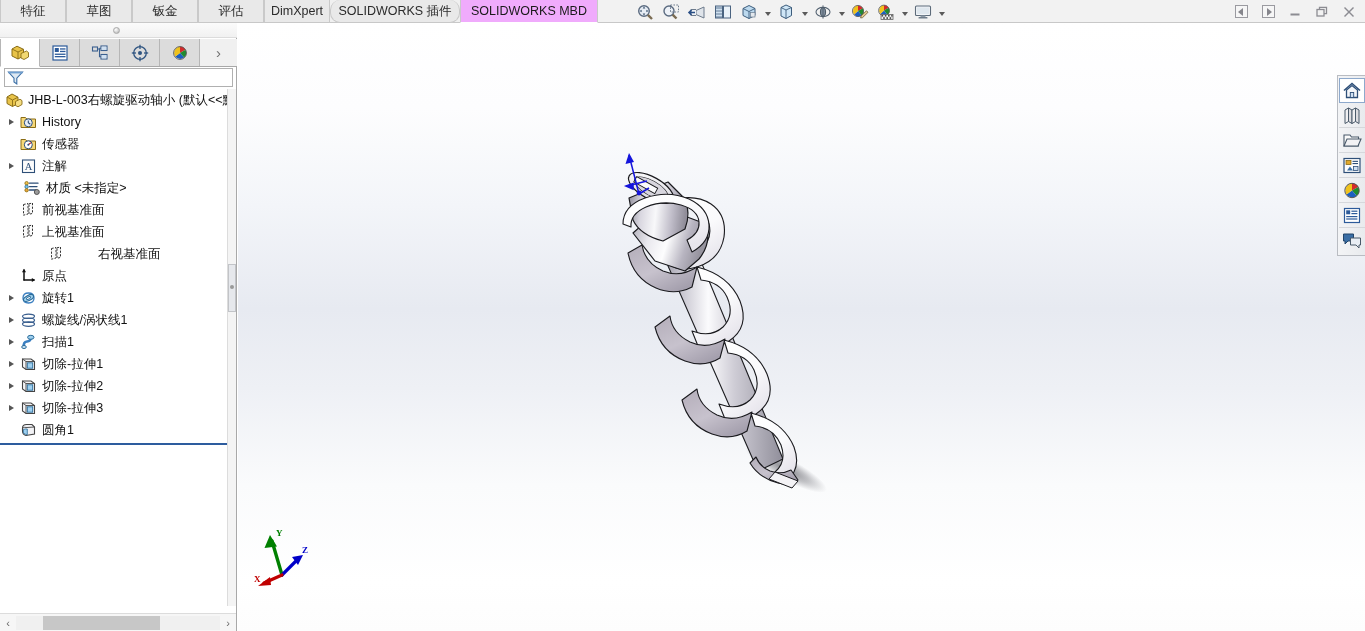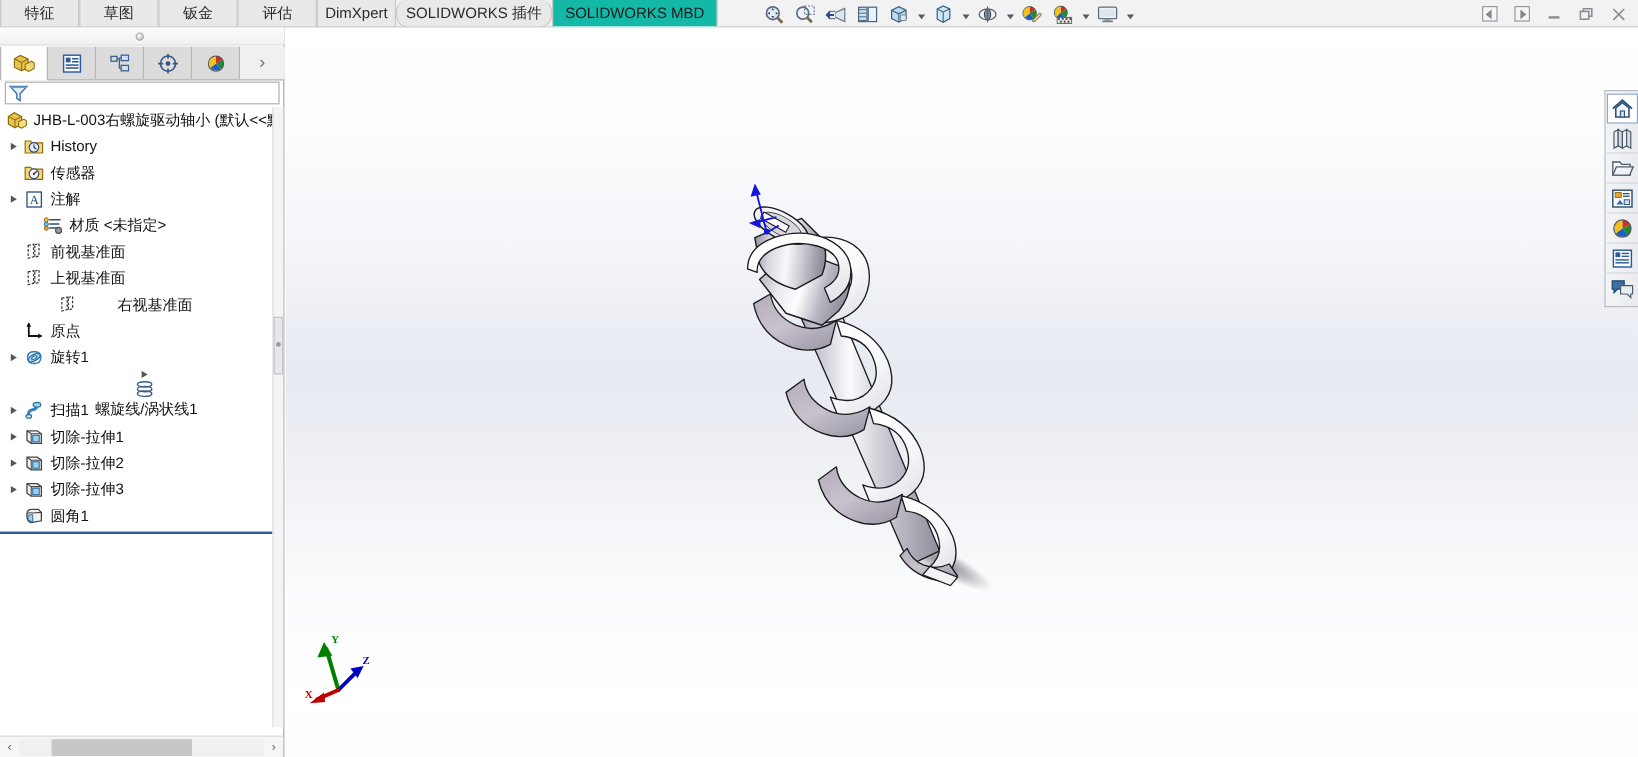--- a/index.html
+++ b/index.html
@@ -23,21 +23,21 @@
     display: flex; align-items: center; justify-content: center;
     font-size: 12.5px; color: #2b2b2b;
     background: #e9e9e9;
     border-left: 1px solid #c9c9c9;
     border-right: 1px solid #c9c9c9;
     border-bottom: 1px solid #c8c8c8;
     cursor: default;
     white-space: nowrap;
   }
   .ribbon-tab.active {
-    background: #14b8a6;
+    background: #f0abfc;
     border-bottom: 1px solid #ffffff;
     color: #1a1a1a;
   }
   #tab-rest {
     position: absolute; left: 519px; top: 0; right: 0; height: 23px;
     background: #f2f2f2; border-bottom: 1px solid #c8c8c8;
   }
 
   
   #viewtools {
@@ -484,21 +484,21 @@
               <span class="tri"></span>
             </span>
             <span class="ico">
               <svg width="17" height="16" viewBox="0 0 17 16">
                 <rect x="2.5" y="2" width="12" height="12.5" fill="#fcfcfc" stroke="#2e4f78" stroke-width="1.1"></rect>
                 <text x="8.5" y="12" font-size="10.5" font-family="Liberation Serif, serif" fill="#2e4f78" text-anchor="middle">A</text>
               </svg>
             </span>
             <span class="tlabel">注解</span>
           </div>
-          <div class="trow" style="padding-left: 20px;">
+          <div class="trow" style="padding-left: 8px;">
             <span class="arrow-slot"></span>
             <span class="ico">
               <svg width="17" height="16" viewBox="0 0 17 16">
                 <g stroke="#2e4f78" stroke-width="1.3" stroke-linecap="round">
                   <line x1="5.5" y1="3.2" x2="14" y2="3.2"></line>
                   <line x1="5.5" y1="6.6" x2="13" y2="6.6"></line>
                   <line x1="5.5" y1="10" x2="12" y2="10"></line>
                 </g>
                 <circle cx="2.6" cy="3.2" r="1.7" fill="#f0c04a" stroke="#8a6d16" stroke-width="0.8"></circle>
                 <circle cx="2.6" cy="6.8" r="1.7" fill="#7cc3e8" stroke="#2a6b90" stroke-width="0.8"></circle>
@@ -558,21 +558,21 @@
             </span>
             <span class="ico">
               <svg width="17" height="16" viewBox="0 0 17 16">
                 <path d="M3 8 Q3 3 8.5 3 Q14 3 14 8 Q14 13 8.5 13 Q3 13 3 8 Z" fill="none" stroke="#3a7fc1" stroke-width="1.3"></path>
                 <ellipse cx="8.5" cy="8" rx="5.5" ry="2.6" fill="#9fd0ee" stroke="#2a6b99" stroke-width="1.1" transform="rotate(-28 8.5 8)"></ellipse>
                 <ellipse cx="8.5" cy="8" rx="2.3" ry="1.1" fill="#ffffff" stroke="#2a6b99" stroke-width="0.9" transform="rotate(-28 8.5 8)"></ellipse>
               </svg>
             </span>
             <span class="tlabel">旋转1</span>
           </div>
-          <div class="trow" style="padding-left: 4px; flex-direction: column;">
+          <div class="trow" style="padding-left: 4px;">
             <span class="arrow-slot">
               <span class="tri"></span>
             </span>
             <span class="ico">
               <svg width="17" height="16" viewBox="0 0 17 16">
                 <g fill="none" stroke="#3a5f8f" stroke-width="1.2">
                   <ellipse cx="8.5" cy="4.3" rx="6" ry="2.2"></ellipse>
                   <ellipse cx="8.5" cy="8.2" rx="6" ry="2.2"></ellipse>
                   <ellipse cx="8.5" cy="12.1" rx="6" ry="2.2"></ellipse>
                 </g>

